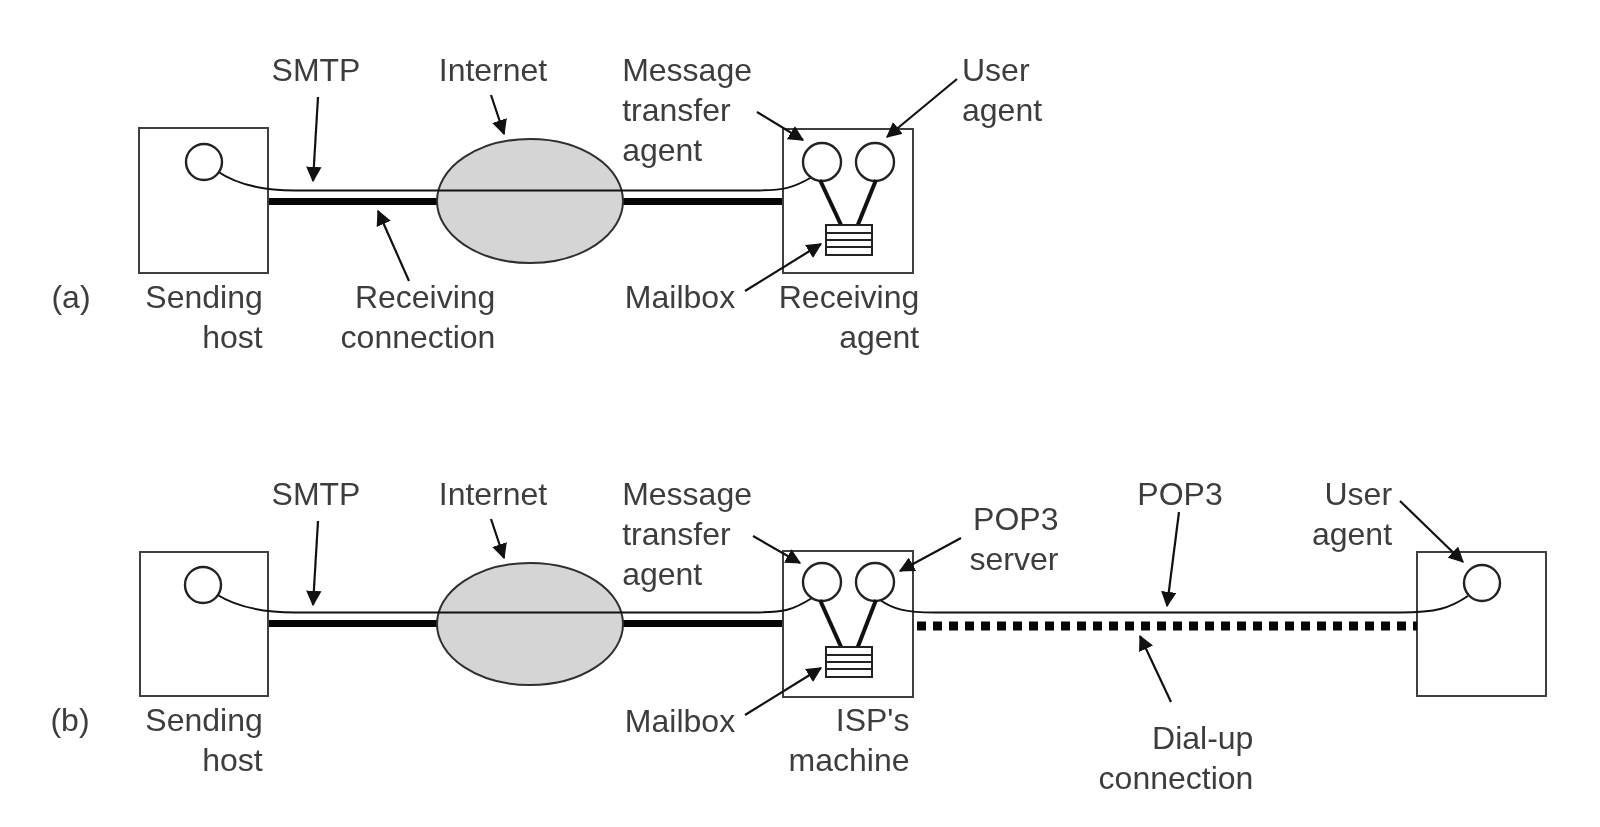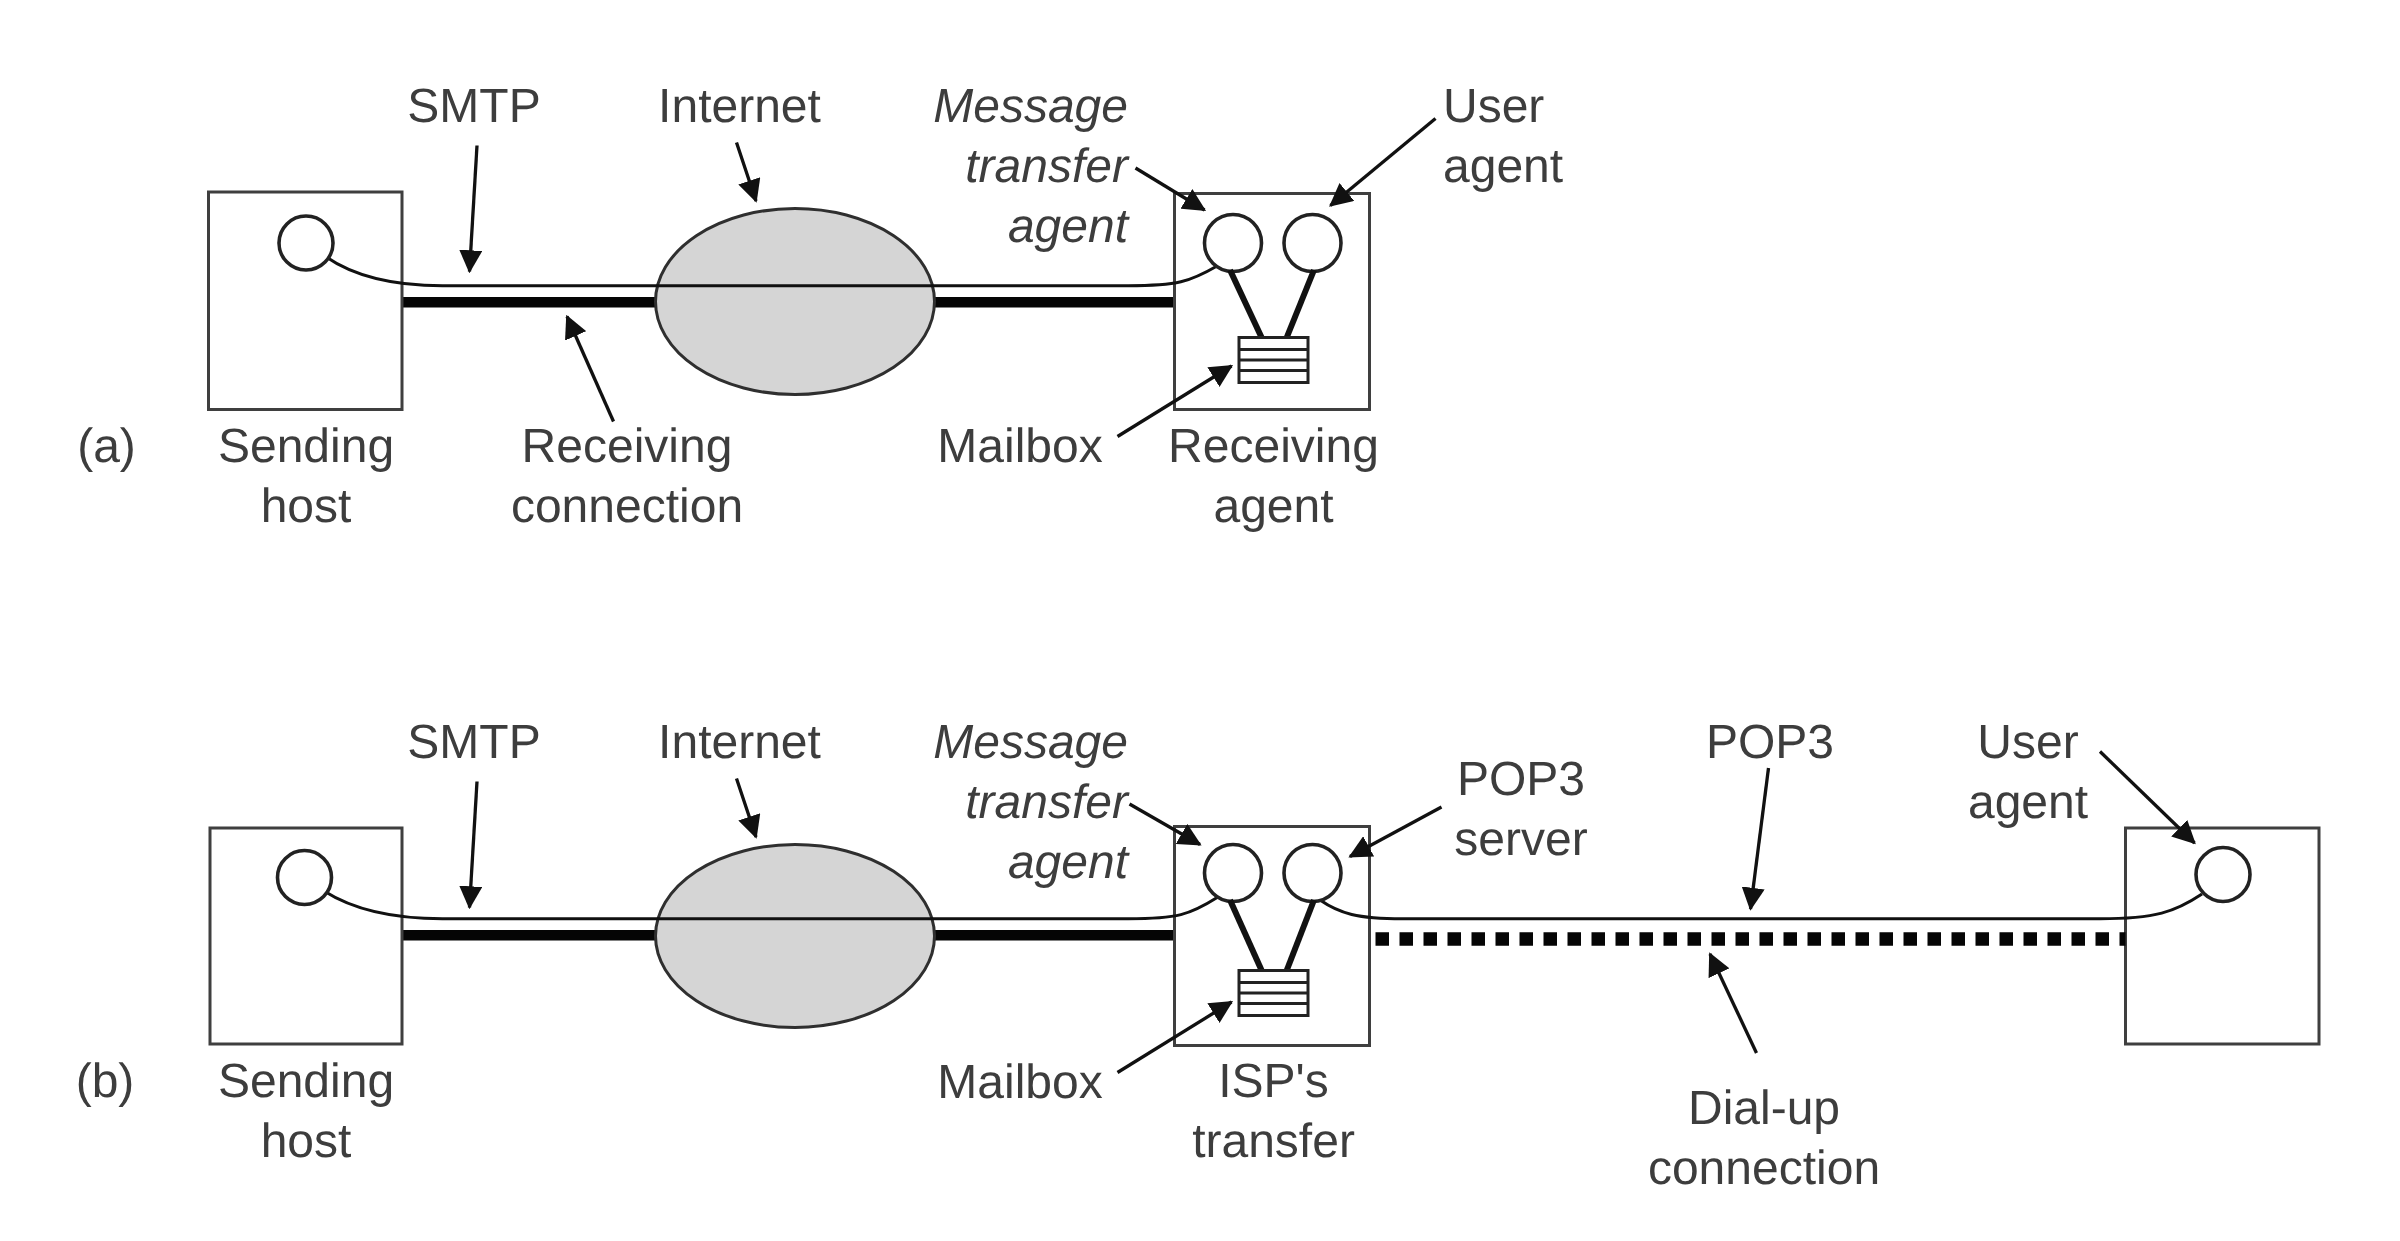--- a/index.html
+++ b/index.html
@@ -5,22 +5,22 @@
   html,body{margin:0;padding:0;background:#fff;}
   #stage{
     position:relative;width:1600px;height:827px;background:#ffffff;overflow:hidden;
     font-family:"Liberation Sans","DejaVu Sans",sans-serif;
   }
   #shapes{position:absolute;left:0;top:0;width:1600px;height:827px;}
   .lbl{
     position:absolute;font-size:32px;line-height:40px;color:#3d3d3d;
     white-space:pre-line;text-align:center;
   }
-  .lbl.center{transform:translateX(-50%);}
-  .lbl.rightalign{text-align:right;font-style:italic;}
+  .lbl.center{transform:translateX(-50%);text-align:right;}
+  .lbl.rightalign{text-align:left;}
   .lbl.leftalign{text-align:left;}
 </style>
 </head>
 <body>
 
 <div id="stage">
 
   <svg id="shapes" width="1600" height="827" viewBox="0 0 1600 827" xmlns="http://www.w3.org/2000/svg">
     <defs>
       <marker id="arrow" viewBox="0 0 10 10" refX="9.2" refY="5" markerWidth="7" markerHeight="7" orient="auto" markerUnits="strokeWidth">
@@ -131,17 +131,17 @@
   <div class="lbl center" style="left:1014px;top:499px">POP3
 server</div>
   <div class="lbl center" style="left:1180px;top:474px">POP3</div>
   <div class="lbl center" style="left:1352px;top:474px">User
 agent</div>
   <div class="lbl center" style="left:70px;top:700px">(b)</div>
   <div class="lbl center" style="left:204px;top:700px">Sending
 host</div>
   <div class="lbl center" style="left:680px;top:701px">Mailbox</div>
   <div class="lbl center" style="left:849px;top:700px">ISP's
-transfer</div>
+machine</div>
   <div class="lbl center" style="left:1176px;top:718px">Dial-up
 connection</div>
 
 </div>
 
 </body></html>

